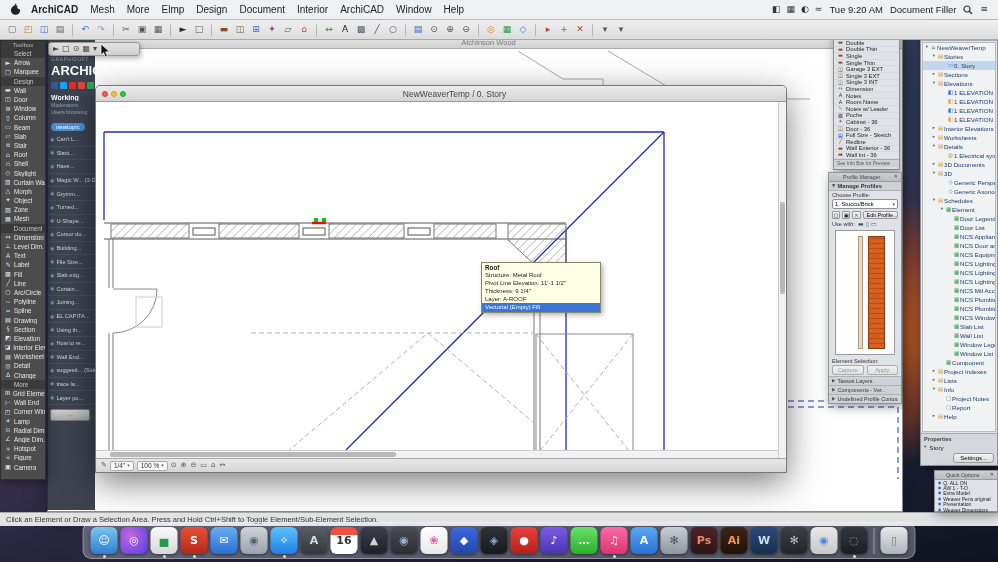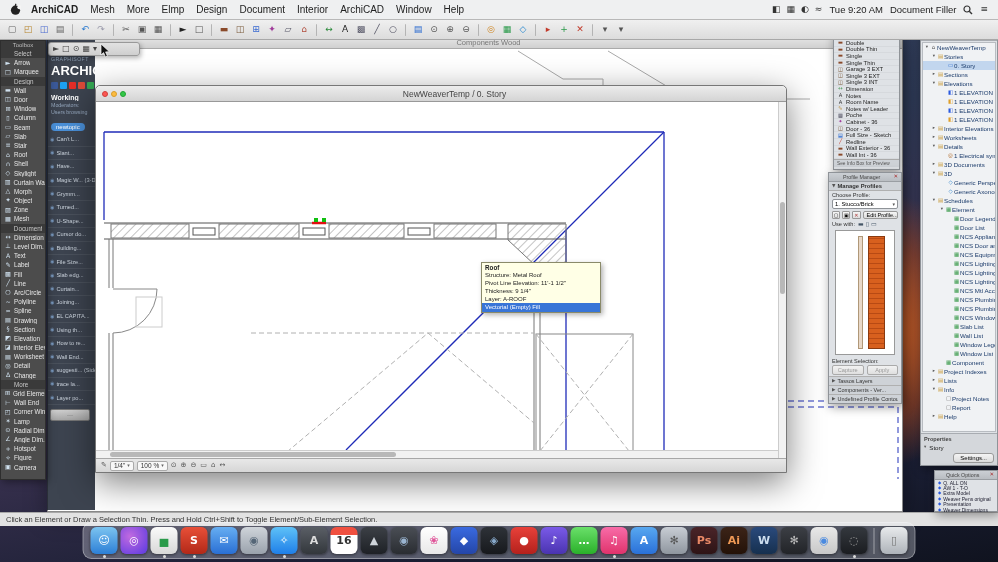--- a/index.html
+++ b/index.html
@@ -157,21 +157,21 @@
 .cursor{position:absolute;left:100px;top:44px;z-index:50;}
 </style>
 </head>
 <body>
 
 <div class="bgwin">
   <div class="bgwin-tb">
     <span class="tl dim"></span>
     <span class="tl dim"></span>
     <span class="tl dim"></span>
-    <span class="bgwin-title">Components Wood</span>
+    <span class="bgwin-title">Atchinson Wood</span>
   </div>
   <svg width="854" height="462" viewBox="0 0 854 462" style="display:block">
     <g fill="none" stroke="#aaaaaa" stroke-width="1">
       <polyline points="470,2 515,30 555,30 555,58 612,58"></polyline>
       <polyline points="560,2 640,50 762,50"></polyline>
       <line x1="612" y1="58" x2="700" y2="58"></line>
       <line x1="700" y1="58" x2="700" y2="340"></line>
     </g>
     <g fill="none" stroke="#2233bb" stroke-width="1" stroke-dasharray="6,4">
       <line x1="620" y1="352" x2="850" y2="352"></line>
@@ -1122,21 +1122,21 @@
       </div>
 
       <div class="q-row">
         <span class="g ico">◆</span>
         <span class="nowrap">Weaver Dimensions</span>
       </div>
     </div>
 </div>
 
 <div class="statusbar">
-  <span class="nowrap">Click an Element or Draw a Selection Thin. Press and Hold Ctrl+Shift to Toggle Element/Sub-Element Selection.</span>
+  <span class="nowrap">Click an Element or Draw a Selection Area. Press and Hold Ctrl+Shift to Toggle Element/Sub-Element Selection.</span>
 </div>
 
 <div class="menubar">
   <span style="padding:0 4px;display:flex;align-items:center;">
     <svg width="11" height="13" viewBox="0 0 11 13">
       <circle cx="5.5" cy="7.2" r="4.6" fill="#222"></circle>
       <circle cx="9.4" cy="4.2" r="2.1" fill="#f4f4f4"></circle>
       <rect x="4.9" y="0.6" width="1.3" height="2.6" rx="0.6" fill="#222" transform="rotate(18 5.5 2)"></rect>
     </svg>
   </span>

